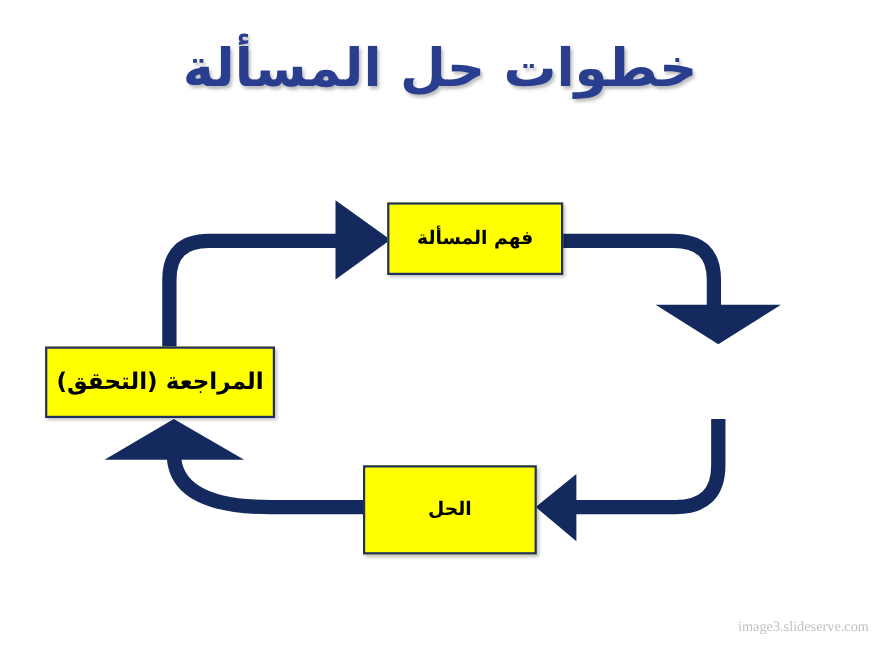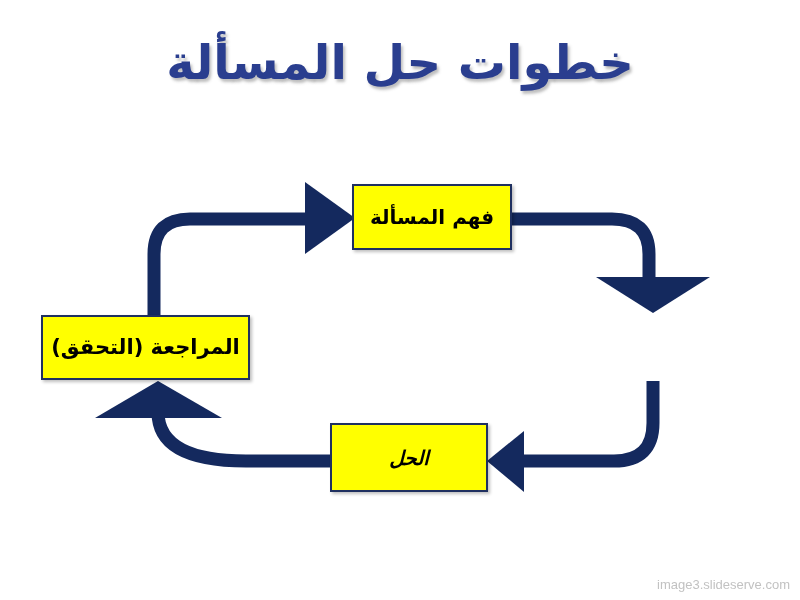--- a/index.html
+++ b/index.html
@@ -48,35 +48,35 @@
   }
   .node {
     position: absolute;
     background: var(--box-fill);
     border: 2px solid var(--box-border);
     display: flex;
     align-items: center;
     justify-content: center;
     direction: rtl;
     font-weight: bold;
-    font-size: 20px;
+    font-size: 17px;
     color: #000000;
     box-shadow: 2px 2px 3px rgba(0,0,0,0.25);
     text-align: center;
     line-height: 1.1;
   }
   .node-top    { left: 352px; top: 184px; width: 160px; height: 66px; }
   .node-right  { left: 583px; top: 317px; width: 157px; height: 65px; }
-  .node-bottom { left: 330px; top: 423px; width: 158px; height: 69px; font-style: italic; }
+  .node-bottom { left: 330px; top: 423px; width: 158px; height: 81px; }
   .node-left   { left: 41px;  top: 315px; width: 209px; height: 65px; font-size: 21px; }
   .watermark {
     position: absolute;
     right: 10px;
-    bottom: 8px;
-    font-family: Liberation Sans, sans-serif;
+    bottom: 22px;
+    font-family: Liberation Serif, serif;
     font-size: 13px;
     color: var(--watermark-text);
     direction: ltr;
   }
 </style>
 </head>
 <body>
 
 <div class="slide">
 

